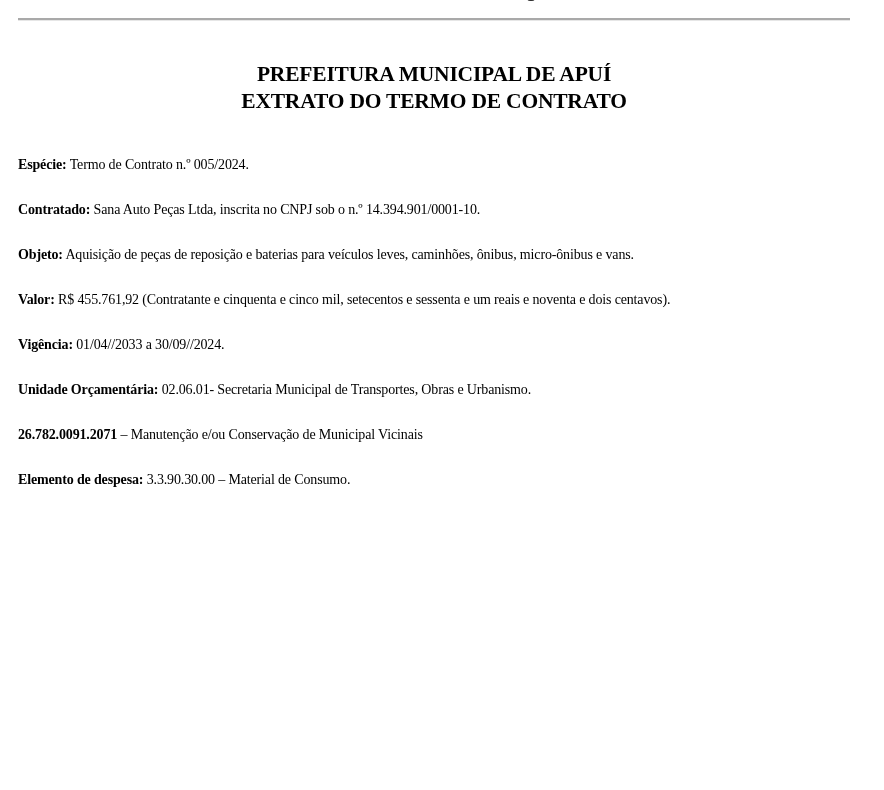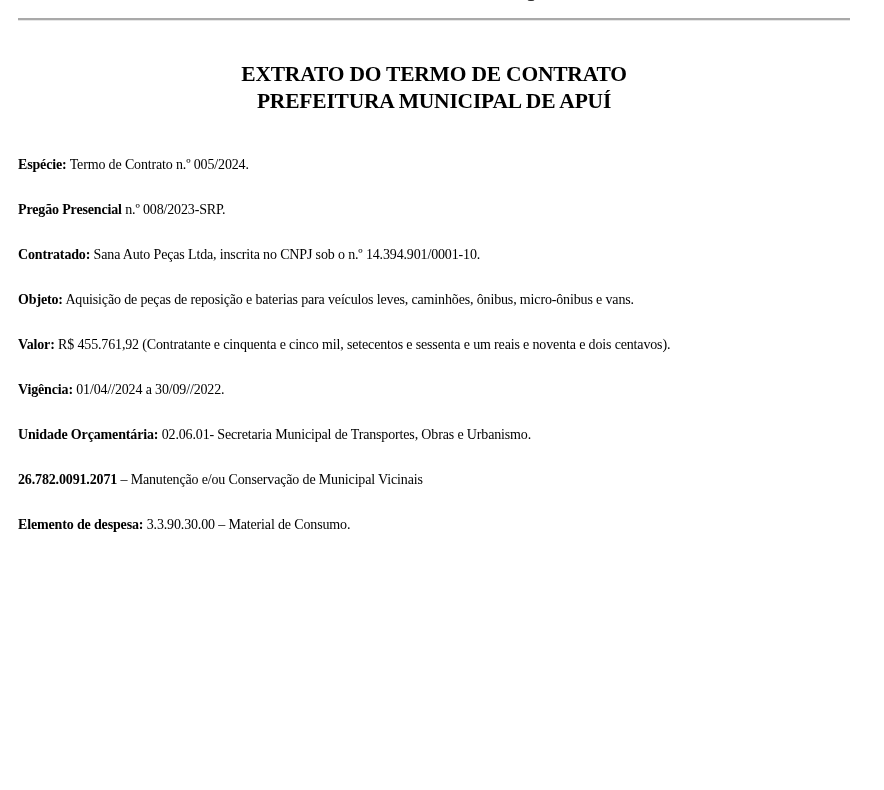--- a/index.html
+++ b/index.html
@@ -61,27 +61,26 @@
     .para.double { margin-bottom: 19px; }
     .label { font-weight: bold; }
   </style>
 </head>
 <body>
 
 <div class="top-glyph"></div>
 <div class="rule"></div>
 
 <div class="heading">
+  <div>PREFEITURA MUNICIPAL DE APUÍ</div>
   <div>EXTRATO DO TERMO DE CONTRATO</div>
-  <div>PREFEITURA MUNICIPAL DE APUÍ</div>
 </div>
 
 <div class="content">
   <p class="para single"><span class="label">Espécie:</span><span> Termo de Contrato n.º 005/2024.</span></p>
-  <p class="para single"><span class="label">Pregão Presencial</span><span> n.º 008/2023-SRP.</span></p>
   <p class="para double"><span class="label">Contratado:</span><span> Sana Auto Peças Ltda, inscrita no CNPJ sob o n.º 14.394.901/0001-10.</span></p>
   <p class="para double"><span class="label">Objeto:</span><span> Aquisição de peças de reposição e baterias para veículos leves, caminhões, ônibus, micro-ônibus e vans.</span></p>
   <p class="para double"><span class="label">Valor:</span><span> R$ 455.761,92 (Contratante e cinquenta e cinco mil, setecentos e sessenta e um reais e noventa e dois centavos).</span></p>
-  <p class="para single"><span class="label">Vigência:</span><span> 01/04//2024 a 30/09//2022.</span></p>
+  <p class="para single"><span class="label">Vigência:</span><span> 01/04//2033 a 30/09//2024.</span></p>
   <p class="para double"><span class="label">Unidade Orçamentária:</span><span> 02.06.01- Secretaria Municipal de Transportes, Obras e Urbanismo.</span></p>
   <p class="para single"><span class="label">26.782.0091.2071</span><span> – Manutenção e/ou Conservação de Municipal Vicinais</span></p>
   <p class="para single"><span class="label">Elemento de despesa:</span><span> 3.3.90.30.00 – Material de Consumo.</span></p>
 </div>
 
 </body></html>

